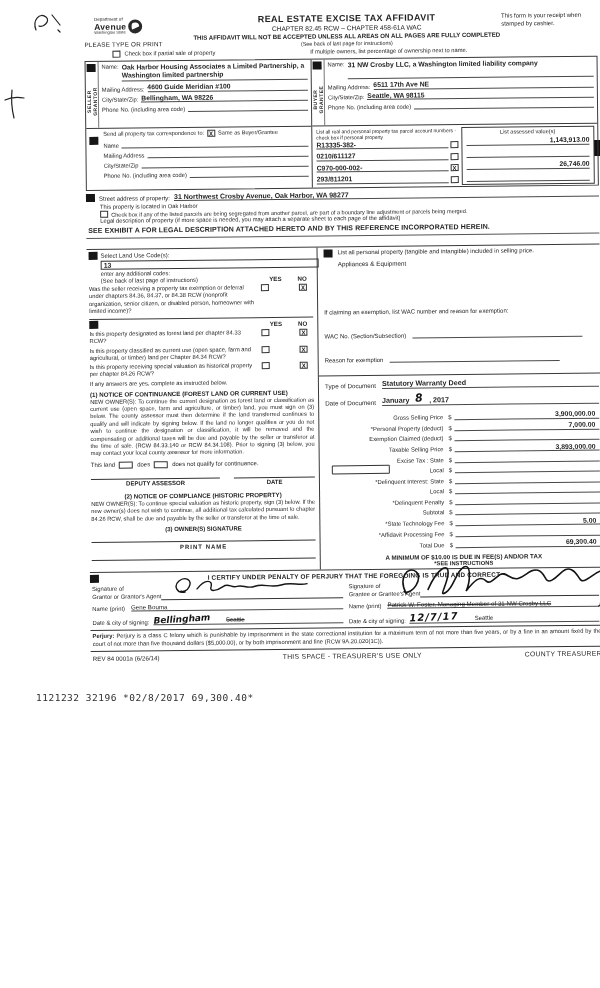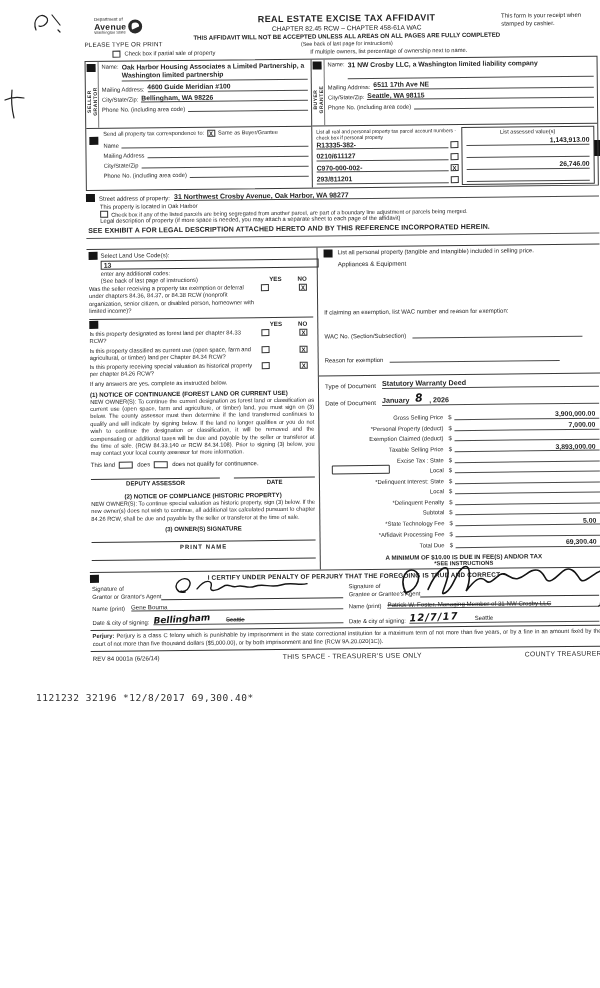--- a/index.html
+++ b/index.html
@@ -413,21 +413,21 @@
 
       <div class="doc-row" style="border-top:1px solid #3a3a3a;margin:12px -2px 0 -6px;padding:3px 2px 0 6px;">
         <span>Type of Document</span>
         <div class="doc-val">Statutory Warranty Deed</div>
       </div>
       <div class="doc-row" style="margin-top:3px;">
         <span>Date of Document</span>
         <div class="doc-val" style="display:flex;align-items:flex-end;">
           <span>January</span>
           <span class="hand day-hand">8</span>
-          <span>, 2026</span>
+          <span>, 2017</span>
         </div>
       </div>
 
       <div class="fees">
         <div class="fee-row">
             <div class="fee-label">Gross Selling Price</div>
             <div class="fee-cur">$</div>
             <div class="fee-line">3,900,000.00</div>
           </div>
         <div class="fee-row">
@@ -563,13 +563,13 @@
   </div>
 
   <div class="footrow">
     <div class="foot-rev">REV 84 0001a (6/26/14)</div>
     <div class="foot-mid">THIS SPACE - TREASURER'S USE ONLY</div>
     <div class="foot-right">COUNTY TREASURER</div>
   </div>
 
 </div>
 
-<div class="stamp">1121232 32196 *12/8/2017 69,300.40*</div>
+<div class="stamp">1121232 32196 *02/8/2017 69,300.40*</div>
 
 </body></html>

